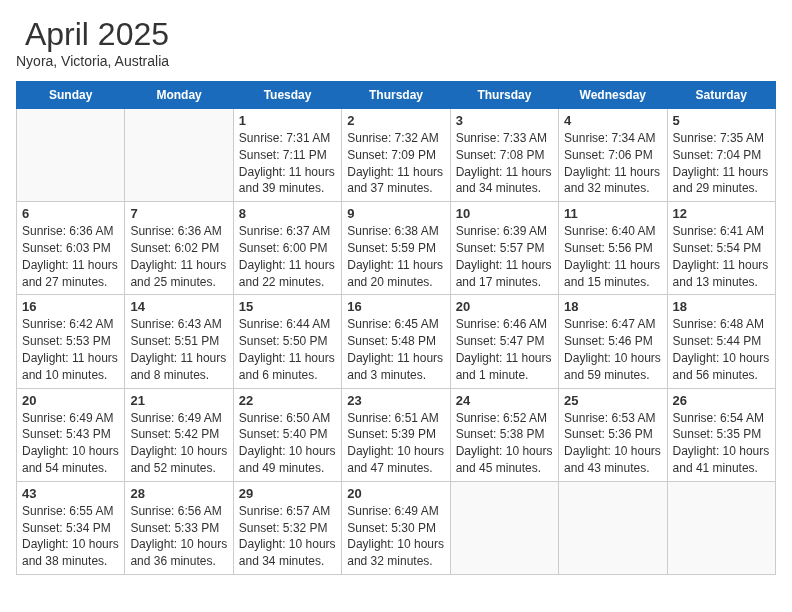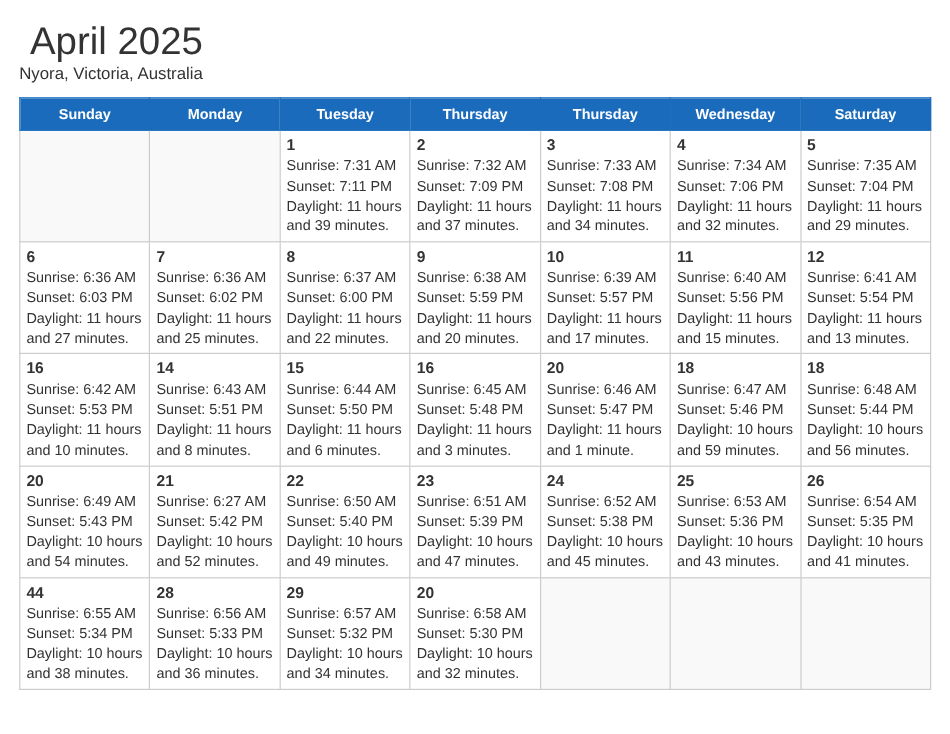--- a/index.html
+++ b/index.html
@@ -237,21 +237,21 @@
       </tr>
       <tr>
         <td>
           <span class="day-number">20</span>
           <div class="day-detail">Sunrise: 6:49 AM
 Sunset: 5:43 PM
 Daylight: 10 hours and 54 minutes.</div>
         </td>
         <td>
           <span class="day-number">21</span>
-          <div class="day-detail">Sunrise: 6:27 AM
+          <div class="day-detail">Sunrise: 6:49 AM
 Sunset: 5:42 PM
 Daylight: 10 hours and 52 minutes.</div>
         </td>
         <td>
           <span class="day-number">22</span>
           <div class="day-detail">Sunrise: 6:50 AM
 Sunset: 5:40 PM
 Daylight: 10 hours and 49 minutes.</div>
         </td>
         <td>
@@ -274,40 +274,40 @@
         </td>
         <td>
           <span class="day-number">26</span>
           <div class="day-detail">Sunrise: 6:54 AM
 Sunset: 5:35 PM
 Daylight: 10 hours and 41 minutes.</div>
         </td>
       </tr>
       <tr>
         <td>
-          <span class="day-number">44</span>
+          <span class="day-number">43</span>
           <div class="day-detail">Sunrise: 6:55 AM
 Sunset: 5:34 PM
 Daylight: 10 hours and 38 minutes.</div>
         </td>
         <td>
           <span class="day-number">28</span>
           <div class="day-detail">Sunrise: 6:56 AM
 Sunset: 5:33 PM
 Daylight: 10 hours and 36 minutes.</div>
         </td>
         <td>
           <span class="day-number">29</span>
           <div class="day-detail">Sunrise: 6:57 AM
 Sunset: 5:32 PM
 Daylight: 10 hours and 34 minutes.</div>
         </td>
         <td>
           <span class="day-number">20</span>
-          <div class="day-detail">Sunrise: 6:58 AM
+          <div class="day-detail">Sunrise: 6:49 AM
 Sunset: 5:30 PM
 Daylight: 10 hours and 32 minutes.</div>
         </td>
         <td class="empty"></td>
         <td class="empty"></td>
         <td class="empty"></td>
       </tr>
     </tbody>
 </table>
 

